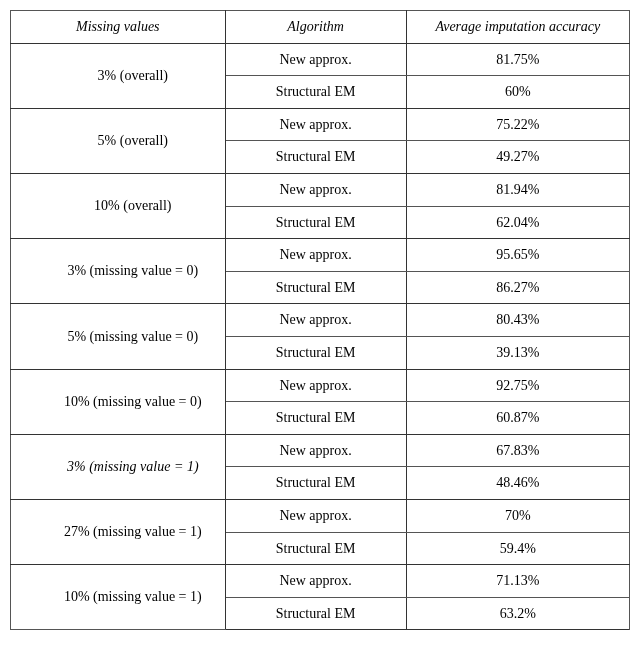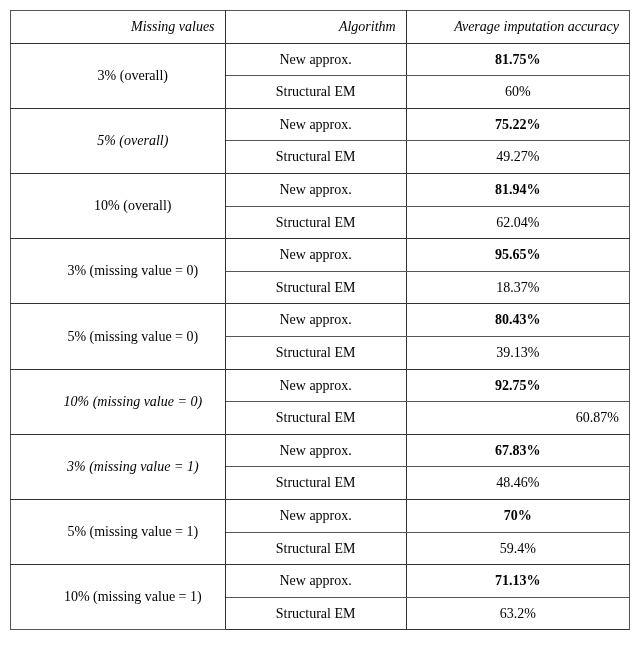--- a/index.html
+++ b/index.html
@@ -28,42 +28,41 @@
       padding: 6px 10px;
       text-align: center;
       vertical-align: middle;
       line-height: 1.4;
     }
     thead th {
       border-bottom: 1.5px solid #333;
       font-weight: normal;
       font-style: italic;
       background: #fff;
-      text-align: right;
     }
     .col-missing {
       width: 220px;
       border-right: 1.5px solid #333;
     }
     .col-algo {
       width: 186px;
       border-right: 1.5px solid #333;
     }
     .col-acc {
       width: 230px;
     }
     .group-label {
       border-right: 1.5px solid #333;
       padding-left: 40px;
     }
     .algo-cell {
       border-right: 1.5px solid #333;
     }
     .bold-val {
-      font-weight: bold;
+      font-weight: normal;
       margin-top: 36px;
     }
     tr:last-child td {
       border-bottom: none;
     }
   </style>
 </head>
 <body>
 
 <table id="main-table">
@@ -78,21 +77,21 @@
   <tr>
         <td rowspan="2" class="group-label" style="border-bottom: 1.5px solid rgb(51, 51, 51);">3% (overall)</td>
         <td class="algo-cell">New approx.</td>
         <td class="bold-val">81.75%</td>
       </tr>
       <tr>
         <td class="algo-cell" style="border-bottom: 1.5px solid rgb(51, 51, 51);">Structural EM</td>
         <td style="border-bottom: 1.5px solid rgb(51, 51, 51);">60%</td>
       </tr>
       <tr>
-        <td rowspan="2" class="group-label" style="border-bottom: 1.5px solid rgb(51, 51, 51); font-style: italic;">5% (overall)</td>
+        <td rowspan="2" class="group-label" style="border-bottom: 1.5px solid rgb(51, 51, 51);">5% (overall)</td>
         <td class="algo-cell">New approx.</td>
         <td class="bold-val">75.22%</td>
       </tr>
       <tr>
         <td class="algo-cell" style="border-bottom: 1.5px solid rgb(51, 51, 51);">Structural EM</td>
         <td style="border-bottom: 1.5px solid rgb(51, 51, 51);">49.27%</td>
       </tr>
       <tr>
         <td rowspan="2" class="group-label" style="border-bottom: 1.5px solid rgb(51, 51, 51);">10% (overall)</td>
         <td class="algo-cell">New approx.</td>
@@ -102,51 +101,51 @@
         <td class="algo-cell" style="border-bottom: 1.5px solid rgb(51, 51, 51);">Structural EM</td>
         <td style="border-bottom: 1.5px solid rgb(51, 51, 51);">62.04%</td>
       </tr>
       <tr>
         <td rowspan="2" class="group-label" style="border-bottom: 1.5px solid rgb(51, 51, 51);">3% (missing value = 0)</td>
         <td class="algo-cell">New approx.</td>
         <td class="bold-val">95.65%</td>
       </tr>
       <tr>
         <td class="algo-cell" style="border-bottom: 1.5px solid rgb(51, 51, 51);">Structural EM</td>
-        <td style="border-bottom: 1.5px solid rgb(51, 51, 51);">18.37%</td>
+        <td style="border-bottom: 1.5px solid rgb(51, 51, 51);">86.27%</td>
       </tr>
       <tr>
         <td rowspan="2" class="group-label" style="border-bottom: 1.5px solid rgb(51, 51, 51);">5% (missing value = 0)</td>
         <td class="algo-cell">New approx.</td>
         <td class="bold-val">80.43%</td>
       </tr>
       <tr>
         <td class="algo-cell" style="border-bottom: 1.5px solid rgb(51, 51, 51);">Structural EM</td>
         <td style="border-bottom: 1.5px solid rgb(51, 51, 51);">39.13%</td>
       </tr>
       <tr>
-        <td rowspan="2" class="group-label" style="border-bottom: 1.5px solid rgb(51, 51, 51); font-style: italic;">10% (missing value = 0)</td>
+        <td rowspan="2" class="group-label" style="border-bottom: 1.5px solid rgb(51, 51, 51);">10% (missing value = 0)</td>
         <td class="algo-cell">New approx.</td>
         <td class="bold-val">92.75%</td>
       </tr>
       <tr>
         <td class="algo-cell" style="border-bottom: 1.5px solid rgb(51, 51, 51);">Structural EM</td>
-        <td style="border-bottom: 1.5px solid rgb(51, 51, 51); text-align: right;">60.87%</td>
+        <td style="border-bottom: 1.5px solid rgb(51, 51, 51);">60.87%</td>
       </tr>
       <tr>
         <td rowspan="2" class="group-label" style="border-bottom: 1.5px solid rgb(51, 51, 51); font-style: italic;">3% (missing value = 1)</td>
         <td class="algo-cell">New approx.</td>
         <td class="bold-val">67.83%</td>
       </tr>
       <tr>
         <td class="algo-cell" style="border-bottom: 1.5px solid rgb(51, 51, 51);">Structural EM</td>
         <td style="border-bottom: 1.5px solid rgb(51, 51, 51);">48.46%</td>
       </tr>
       <tr>
-        <td rowspan="2" class="group-label" style="border-bottom: 1.5px solid rgb(51, 51, 51);">5% (missing value = 1)</td>
+        <td rowspan="2" class="group-label" style="border-bottom: 1.5px solid rgb(51, 51, 51);">27% (missing value = 1)</td>
         <td class="algo-cell">New approx.</td>
         <td class="bold-val">70%</td>
       </tr>
       <tr>
         <td class="algo-cell" style="border-bottom: 1.5px solid rgb(51, 51, 51);">Structural EM</td>
         <td style="border-bottom: 1.5px solid rgb(51, 51, 51);">59.4%</td>
       </tr>
       <tr>
         <td rowspan="2" class="group-label">10% (missing value = 1)</td>
         <td class="algo-cell">New approx.</td>

